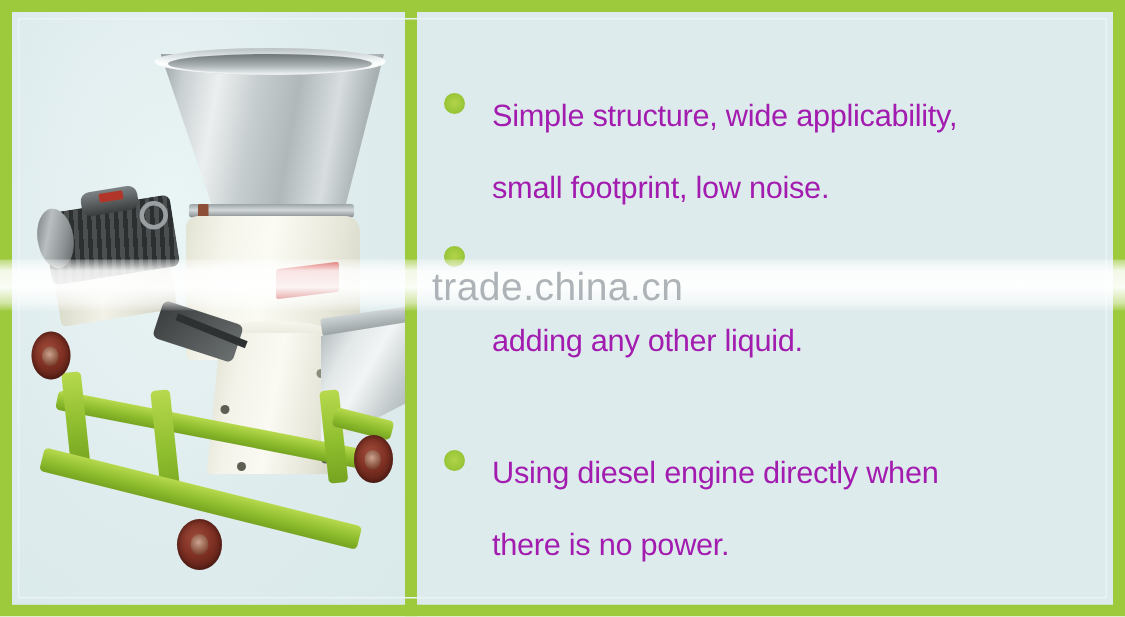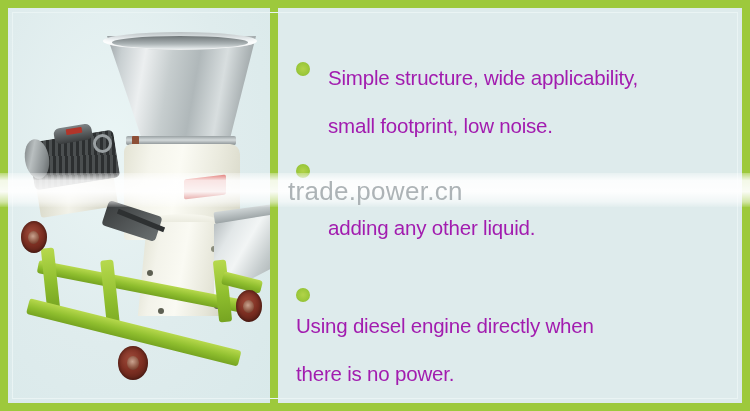--- a/index.html
+++ b/index.html
@@ -336,21 +336,21 @@
 
   .bullet-item {
     position: absolute;
     left: 18px;
     width: 430px;
     display: flex;
     align-items: flex-start;
   }
   .bi-1 { top: 46px; }
   .bi-2 { top: 148px; }
-  .bi-3 { top: 272px; flex-direction: column; }
+  .bi-3 { top: 284px; }
 
   .bullet-dot {
     flex: 0 0 auto;
     width: 14px;
     height: 14px;
     border-radius: 50%;
     margin-top: 8px;
     margin-right: 18px;
     background: radial-gradient(circle at 50% 48%, #b2d349 0%, #9cc83b 55%, #86b62b 100%);
   }
@@ -471,15 +471,15 @@
         <span class="bullet-text">Using diesel engine directly when
 there is no power.</span>
       </div>
 
     </div>
   </div>
 
   <div class="keyline"></div>
 
   <div class="wm-band"></div>
-  <div class="wm-text">trade.power.cn</div>
+  <div class="wm-text">trade.china.cn</div>
 
 </div>
 
 </body></html>

